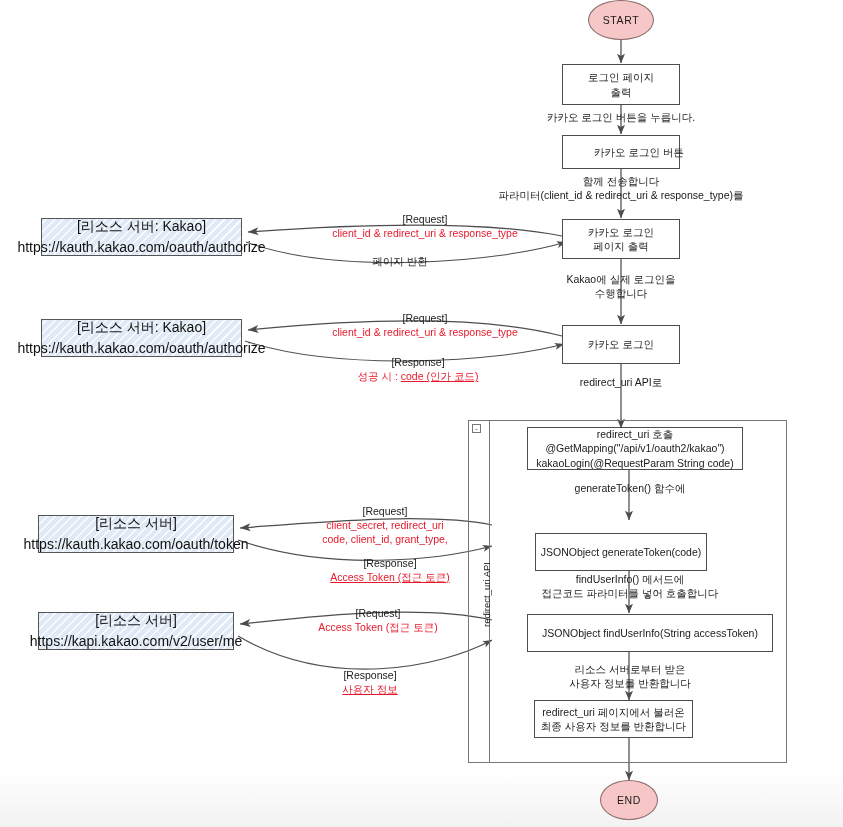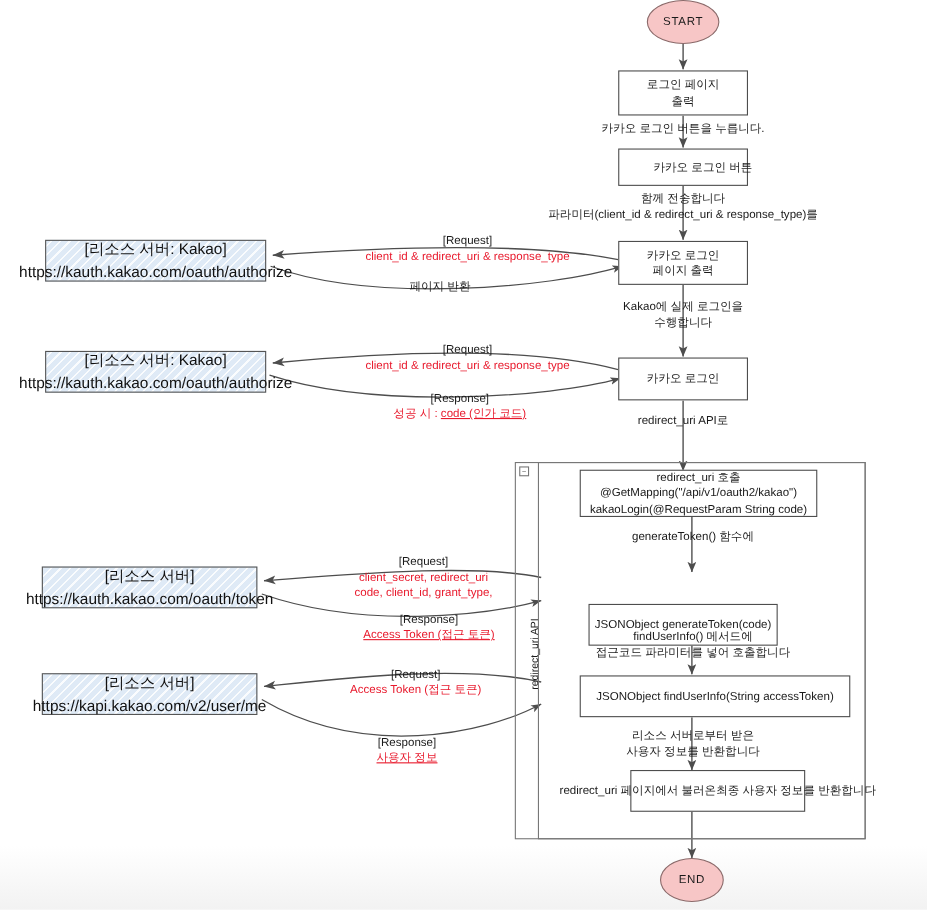--- a/index.html
+++ b/index.html
@@ -175,29 +175,29 @@
   <div class="frame inner" style="left:489px;top:420px;width:296px;height:341px;"></div>
   <div class="handle" style="left:472px;top:424px;">–</div>
   <div class="vlabel" style="left:481px;top:627px;">redirect_uri API</div>
 
   <div class="node box" style="left:527px;top:427px;width:216px;height:43px;flex-direction:column;">
     <span class="l">redirect_uri 호출</span>
     <span class="l">@GetMapping("/api/v1/oauth2/kakao")</span>
     <span class="l">kakaoLogin(@RequestParam String code)</span>
   </div>
 
-  <div class="node box" style="left:535px;top:549px;width:172px;height:38px;">
+  <div class="node box" style="left:535px;top:533px;width:172px;height:38px;">
     <span class="l">JSONObject generateToken(code)</span>
   </div>
 
   <div class="node box" style="left:527px;top:614px;width:246px;height:38px;">
     <span class="l">JSONObject findUserInfo(String accessToken)</span>
   </div>
 
-  <div class="node box" style="left:573px;top:700px;width:159px;height:38px;flex-direction:row;">
+  <div class="node box" style="left:534px;top:700px;width:159px;height:38px;flex-direction:column;">
     <span class="l">redirect_uri 페이지에서 불러온</span>
     <span class="l">최종 사용자 정보를 반환합니다</span>
   </div>
 
   <div class="cap" style="left:510px;top:110px;width:222px;">
     <span class="l">카카오 로그인 버튼을 누릅니다.</span>
   </div>
 
   <div class="cap" style="left:478px;top:174px;width:286px;">
     <span class="l">함께 전송합니다</span>

